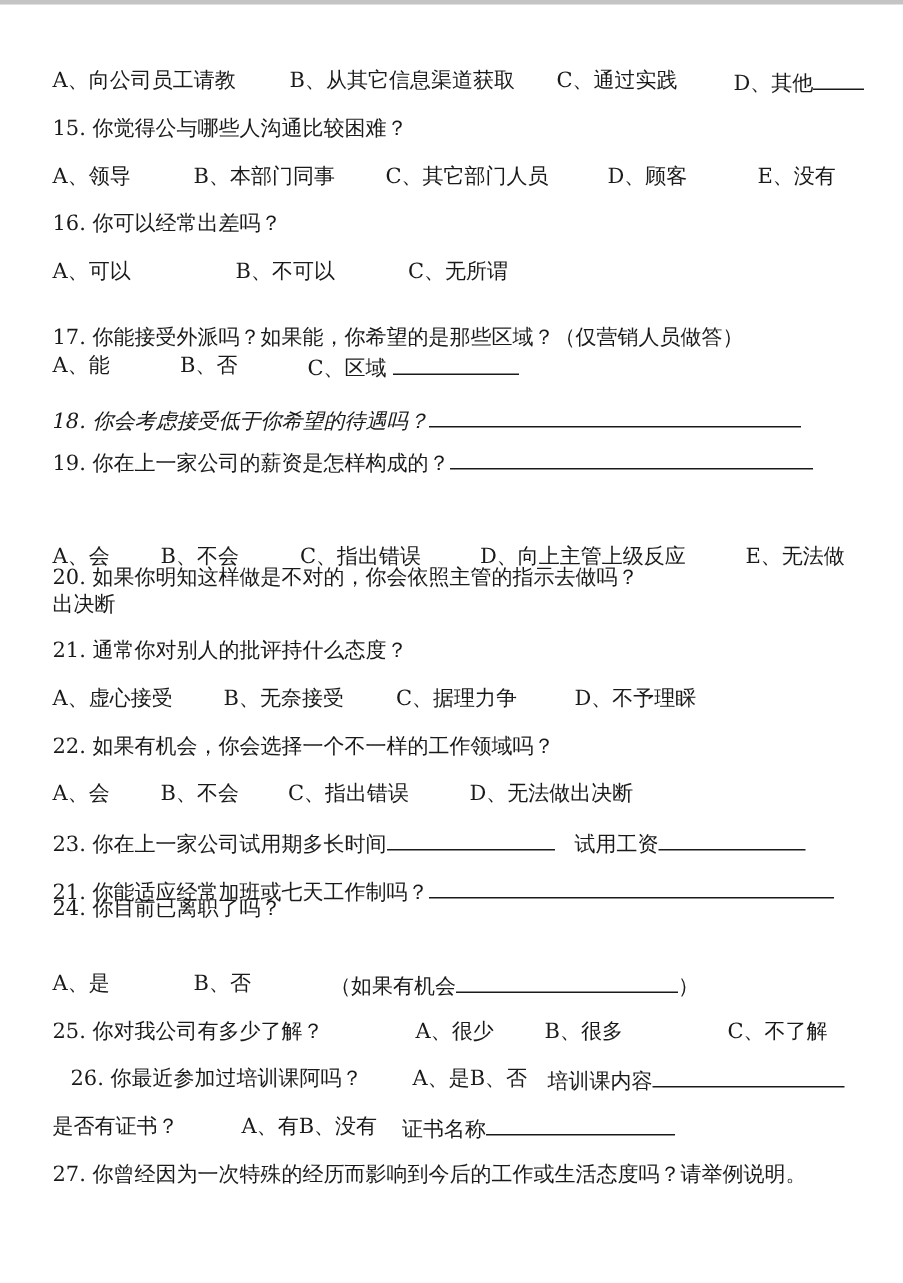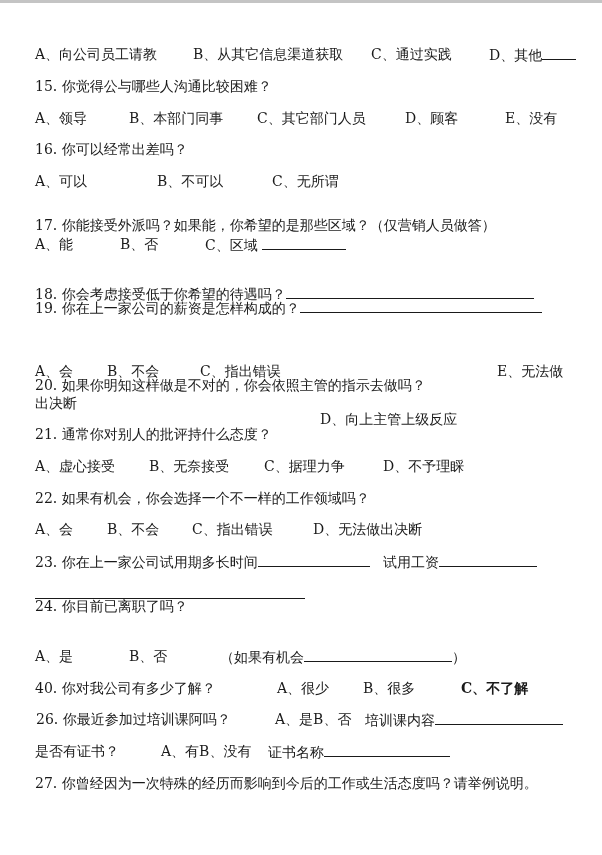--- a/index.html
+++ b/index.html
@@ -43,34 +43,34 @@
   <span class="opt" style="left:237px;">C、无所谓</span>
 </div>
 
 <div class="line" style="top:216px;">17. 你能接受外派吗？如果能，你希望的是那些区域？（仅营销人员做答）</div>
 <div class="line" style="top:235px;">
   <span class="opt" style="left:0;">A、能</span>
   <span class="opt" style="left:85px;">B、否</span>
   <span class="opt" style="left:170px;"><span>C、区域</span> <span class="blank" style="width:84px;"></span></span>
 </div>
 
-<div class="line" style="top:284px;">
+<div class="line" style="top:270px;font-style:italic;">
   <span>18. 你会考虑接受低于你希望的待遇吗？</span><span class="blank" style="width:248px;"></span>
 </div>
 
 <div class="line" style="top:298px;text-align:center;">
   <span>19. 你在上一家公司的薪资是怎样构成的？</span><span class="blank" style="width:242px;"></span>
 </div>
 
 <div class="line" style="top:330px;margin-top:46px;">20. 如果你明知这样做是不对的，你会依照主管的指示去做吗？</div>
 <div class="line" style="top:362px;">
   <span class="opt" style="left:0;">A、会</span>
   <span class="opt" style="left:72px;">B、不会</span>
   <span class="opt" style="left:165px;">C、指出错误</span>
-  <span class="opt" style="left:285px;margin-top:48px;">D、向上主管上级反应</span>
+  <span class="opt" style="left:285px;">D、向上主管上级反应</span>
   <span class="opt" style="left:462px;">E、无法做</span>
 </div>
 <div class="line" style="top:394px;text-align:center;">出决断</div>
 
 <div class="line" style="top:425px;">21. 通常你对别人的批评持什么态度？</div>
 <div class="line" style="top:457px;">
   <span class="opt" style="left:0;">A、虚心接受</span>
   <span class="opt" style="left:114px;">B、无奈接受</span>
   <span class="opt" style="left:229px;">C、据理力争</span>
   <span class="opt" style="left:348px;">D、不予理睬</span>
@@ -83,39 +83,39 @@
   <span class="opt" style="left:157px;">C、指出错误</span>
   <span class="opt" style="left:278px;">D、无法做出决断</span>
 </div>
 
 <div class="line" style="top:552px;">
   <span class="opt" style="left:0;"><span>23. 你在上一家公司试用期多长时间</span><span class="blank" style="width:112px;"></span></span>
   <span class="opt" style="left:348px;"><span>试用工资</span><span class="blank" style="width:98px;"></span></span>
 </div>
 
 <div class="line" style="top:584px;">
-  <span class="blank" style="width:270px;"></span>
+  <span>21. 你能适应经常加班或七天工作制吗？</span><span class="blank" style="width:270px;"></span>
 </div>
 
 <div class="line" style="top:597px;">24. 你目前已离职了吗？</div>
 <div class="line" style="top:647px;">
   <span class="opt" style="left:0;text-align:right;">A、是</span>
   <span class="opt" style="left:94px;">B、否</span>
   <span class="opt" style="left:185px;"><span>（如果有机会</span><span class="blank" style="width:148px;"></span><span>）</span></span>
 </div>
 
 <div class="line" style="top:679px;">
-  <span class="opt" style="left:0;">40. 你对我公司有多少了解？</span>
+  <span class="opt" style="left:0;">25. 你对我公司有多少了解？</span>
   <span class="opt" style="left:242px;">A、很少</span>
   <span class="opt" style="left:328px;">B、很多</span>
-  <span class="opt" style="left:426px;font-weight:bold;">C、不了解</span>
+  <span class="opt" style="left:450px;">C、不了解</span>
 </div>
 
 <div class="line" style="top:710px;">
-  <span class="opt" style="left:1px;">26. 你最近参加过培训课阿吗？</span>
+  <span class="opt" style="left:12px;">26. 你最近参加过培训课阿吗？</span>
   <span class="opt" style="left:240px;">A、是B、否</span>
   <span class="opt" style="left:330px;"><span>培训课内容</span><span class="blank" style="width:128px;"></span></span>
 </div>
 <div class="line" style="top:742px;">
   <span class="opt" style="left:0;">是否有证书？</span>
   <span class="opt" style="left:113px;margin-left:13px;">A、有B、没有</span>
   <span class="opt" style="left:233px;"><span>证书名称</span><span class="blank" style="width:126px;"></span></span>
 </div>
 
 <div class="line" style="top:774px;">27. 你曾经因为一次特殊的经历而影响到今后的工作或生活态度吗？请举例说明。</div>

